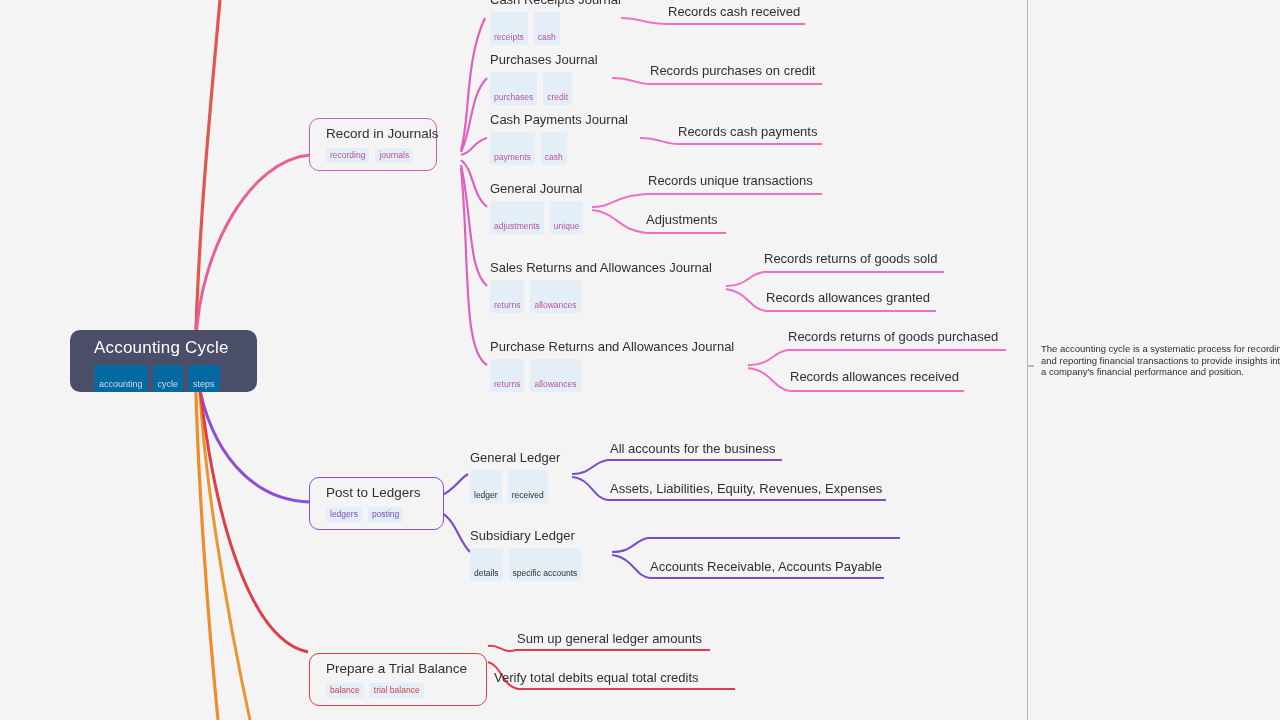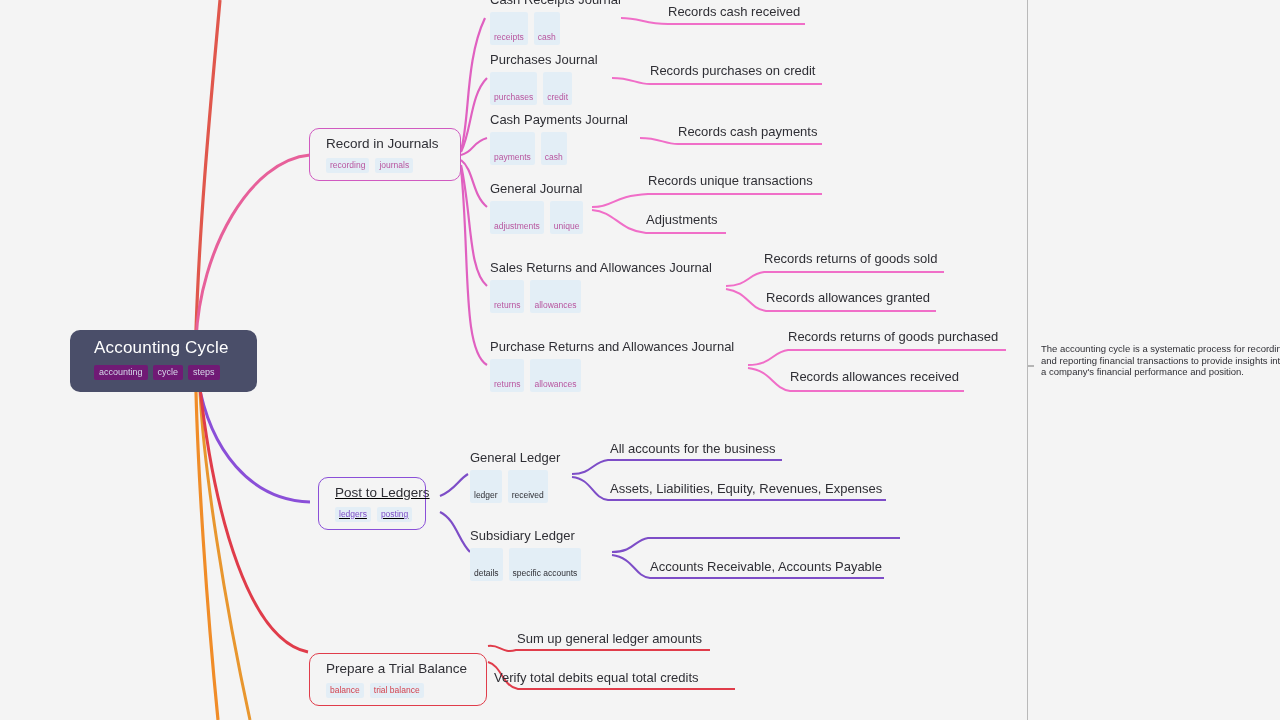--- a/index.html
+++ b/index.html
@@ -39,24 +39,24 @@
     letter-spacing: 0.2px;
     line-height: 20px;
     white-space: nowrap;
   }
   .root-tags {
     margin-top: 7px;
     display: flex;
     gap: 5px;
   }
   .root-tags .tag {
-    background: #701a75;
+    background: #0369a1;
     color: #d6d9ea;
     font-size: 9px;
-    padding: 2px 5px 3px 5px;
+    padding: 14px 5px 3px 5px;
     border-radius: 2px;
     line-height: 10px;
   }
   
   .branch {
     position: absolute;
     box-sizing: border-box;
     background: #f4f4f4;
     border-radius: 10px;
     border: 1.4px solid #cc55bb;
@@ -185,21 +185,21 @@
 
   <div class="root-node">
     <div class="root-title">Accounting Cycle</div>
     <div class="root-tags">
       <span class="tag">accounting</span>
       <span class="tag">cycle</span>
       <span class="tag">steps</span>
     </div>
   </div>
 
-  <div class="branch pink" style="left:309px; top:128px; width:152px;">
+  <div class="branch pink" style="left:309px; top:118px; width:128px;">
     <div class="b-title">Record in Journals</div>
     <div class="b-tags">
       <span class="tag">recording</span>
       <span class="tag">journals</span>
     </div>
   </div>
 
   <div class="leaf pink" style="left:490px; top:-8px;">
     <div>Cash Receipts Journal</div>
     <div class="lf-tags">
@@ -250,21 +250,21 @@
   <div class="leaf pink" style="left:490px; top:339px;">
     <div>Purchase Returns and Allowances Journal</div>
     <div class="lf-tags">
       <span class="tag">returns</span>
       <span class="tag">allowances</span>
     </div>
   </div>
   <div class="leaf" style="left:788px; top:329px;">Records returns of goods purchased</div>
   <div class="leaf" style="left:790px; top:369px;">Records allowances received</div>
 
-  <div class="branch purple" style="left:318px; top:477px; width:108px;text-decoration:underline;">
+  <div class="branch purple" style="left:309px; top:477px; width:135px;">
     <div class="b-title">Post to Ledgers</div>
     <div class="b-tags">
       <span class="tag">ledgers</span>
       <span class="tag">posting</span>
     </div>
   </div>
 
   <div class="leaf" style="left:470px; top:450px;">
     <div>General Ledger</div>
     <div class="lf-tags">

